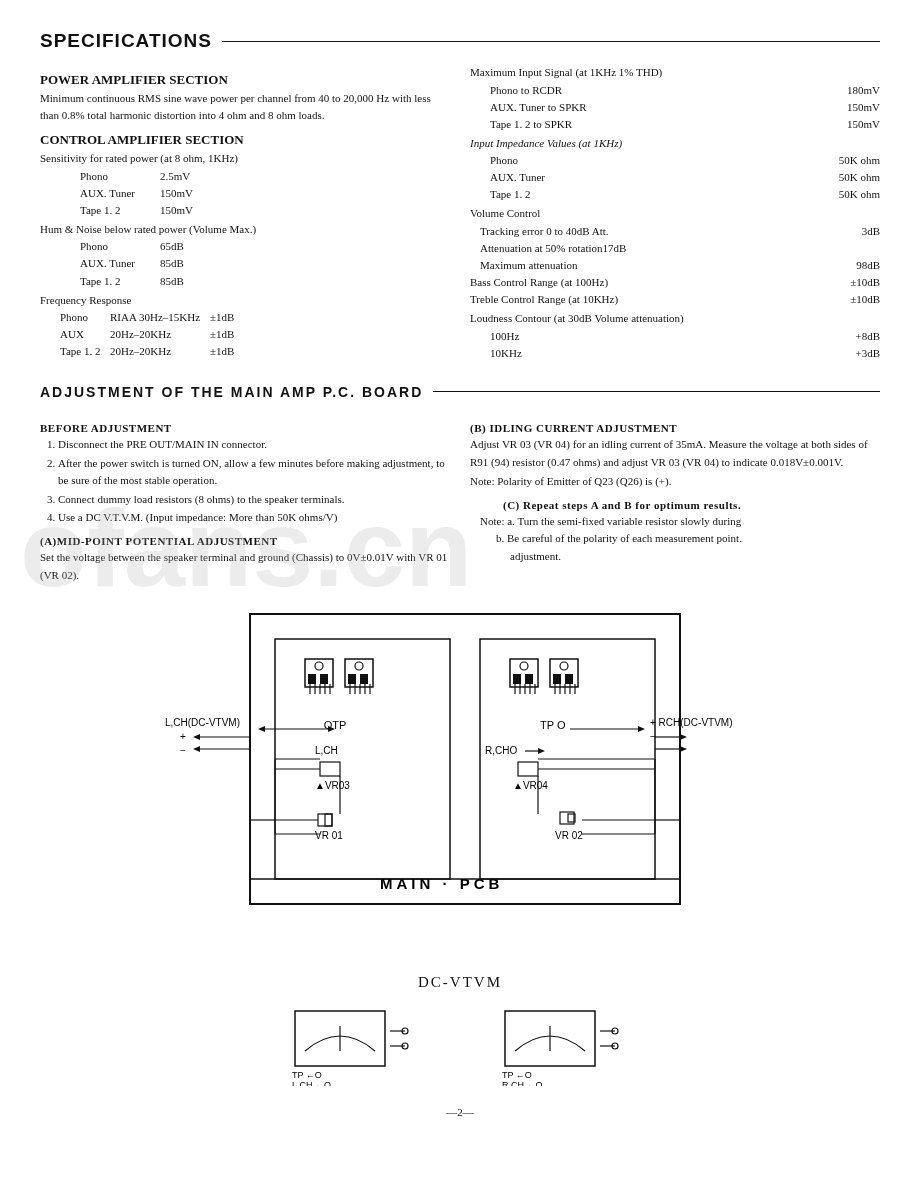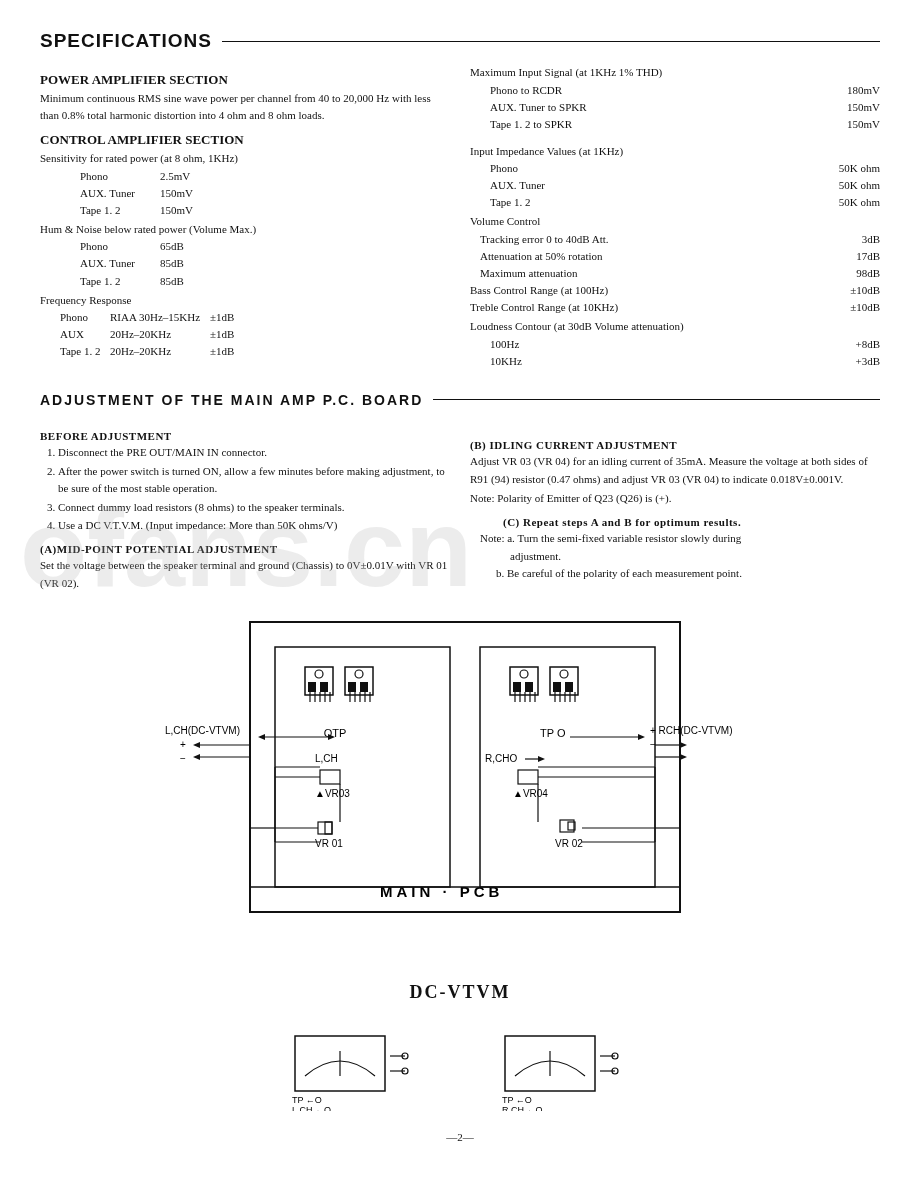--- a/index.html
+++ b/index.html
@@ -105,21 +105,20 @@
       margin-right: 10px;
     }
     .adj-header .line {
       flex: 1;
       border-top: 1.5px solid #111;
     }
 
     .adj-body {
       display: flex;
       gap: 20px;
-      align-items: center;
     }
     .adj-left {
       flex: 1;
     }
     .adj-right {
       flex: 1;
     }
     .adj-section-title {
       font-weight: bold;
       font-size: 11px;
@@ -151,24 +150,24 @@
     }
 
     
     .dcvtvm-area {
       margin-top: 30px;
       display: flex;
       flex-direction: column;
       align-items: center;
     }
     .dcvtvm-label {
-      font-size: 18px;
-      font-weight: bold;
+      font-size: 15px;
+      font-weight: normal;
       letter-spacing: 2px;
-      margin-bottom: 23px;
+      margin-bottom: 10px;
     }
     .dcvtvm-meters {
       display: flex;
       gap: 80px;
       margin-top: 5px;
     }
     .meter-box {
       display: flex;
       flex-direction: column;
       align-items: flex-start;
@@ -260,40 +259,40 @@
       </div>
       <div style="display:flex;justify-content:space-between;line-height:1.55;padding-left:20px;">
         <span>AUX. Tuner to SPKR</span>
         <span>150mV</span>
       </div>
       <div style="display:flex;justify-content:space-between;line-height:1.55;padding-left:20px;">
         <span>Tape 1. 2 to SPKR</span>
         <span>150mV</span>
       </div>
 
-      <div class="adj-text" style="margin-top:10px;">Input Impedance Values (at 1KHz)</div>
+      <div class="adj-text" style="margin-top:2px;font-style:italic;">Input Impedance Values (at 1KHz)</div>
       <div style="display:flex;justify-content:space-between;line-height:1.55;padding-left:20px;">
         <span>Phono</span>
         <span>50K ohm</span>
       </div>
       <div style="display:flex;justify-content:space-between;line-height:1.55;padding-left:20px;">
         <span>AUX. Tuner</span>
         <span>50K ohm</span>
       </div>
       <div style="display:flex;justify-content:space-between;line-height:1.55;padding-left:20px;">
         <span>Tape 1. 2</span>
         <span>50K ohm</span>
       </div>
 
       <div class="adj-text" style="margin-top:2px;">Volume Control</div>
       <div style="display:flex;justify-content:space-between;line-height:1.55;padding-left:10px;">
         <span>Tracking error 0 to 40dB Att.</span>
         <span>3dB</span>
       </div>
-      <div style="display:flex;justify-content:space-between;line-height:1.55;padding-left:10px;">
+      <div style="display:flex;line-height:1.55;padding-left:10px;">
         <span>Attenuation at 50% rotation</span>
         <span>17dB</span>
       </div>
       <div style="display:flex;justify-content:space-between;line-height:1.55;padding-left:10px;">
         <span>Maximum attenuation</span>
         <span>98dB</span>
       </div>
       <div style="display:flex;justify-content:space-between;line-height:1.55;">
         <span>Bass Control Range (at 100Hz)</span>
         <span>±10dB</span>
@@ -333,22 +332,22 @@
       <div class="adj-text">Set the voltage between the speaker terminal and ground (Chassis) to 0V±0.01V with VR 01 (VR 02).</div>
     </div>
 
     <div class="adj-right">
       <div class="adj-section-title">(B) IDLING CURRENT ADJUSTMENT</div>
       <div class="adj-text">Adjust VR 03 (VR 04) for an idling current of 35mA. Measure the voltage at both sides of R91 (94) resistor (0.47 ohms) and adjust VR 03 (VR 04) to indicate 0.018V±0.001V.</div>
       <div class="adj-text" style="margin-top:2px;">Note: Polarity of Emitter of Q23 (Q26) is (+).</div>
 
       <div class="adj-section-title" style="margin-top:8px;margin-left:33px;">(C) Repeat steps A and B for optimum results.</div>
       <div class="adj-text" style="padding-left:10px;">Note: a. <span>Turn the semi-fixed variable resistor slowly during</span></div>
+      <div class="adj-text" style="padding-left:26px;">b.  Be careful of the polarity of each measurement point.</div>
       <div class="adj-text" style="padding-left:40px;">adjustment.</div>
-      <div class="adj-text" style="padding-left:26px;">b.  Be careful of the polarity of each measurement point.</div>
     </div>
   </div>
 
   <div class="diagram-area">
     <svg class="diagram-svg" viewBox="0 0 680 340" xmlns="http://www.w3.org/2000/svg">
 
       <rect x="130" y="10" width="430" height="290" fill="none" stroke="#111" stroke-width="2"></rect>
 
       <rect x="155" y="35" width="175" height="240" fill="none" stroke="#111" stroke-width="1.5"></rect>
 

